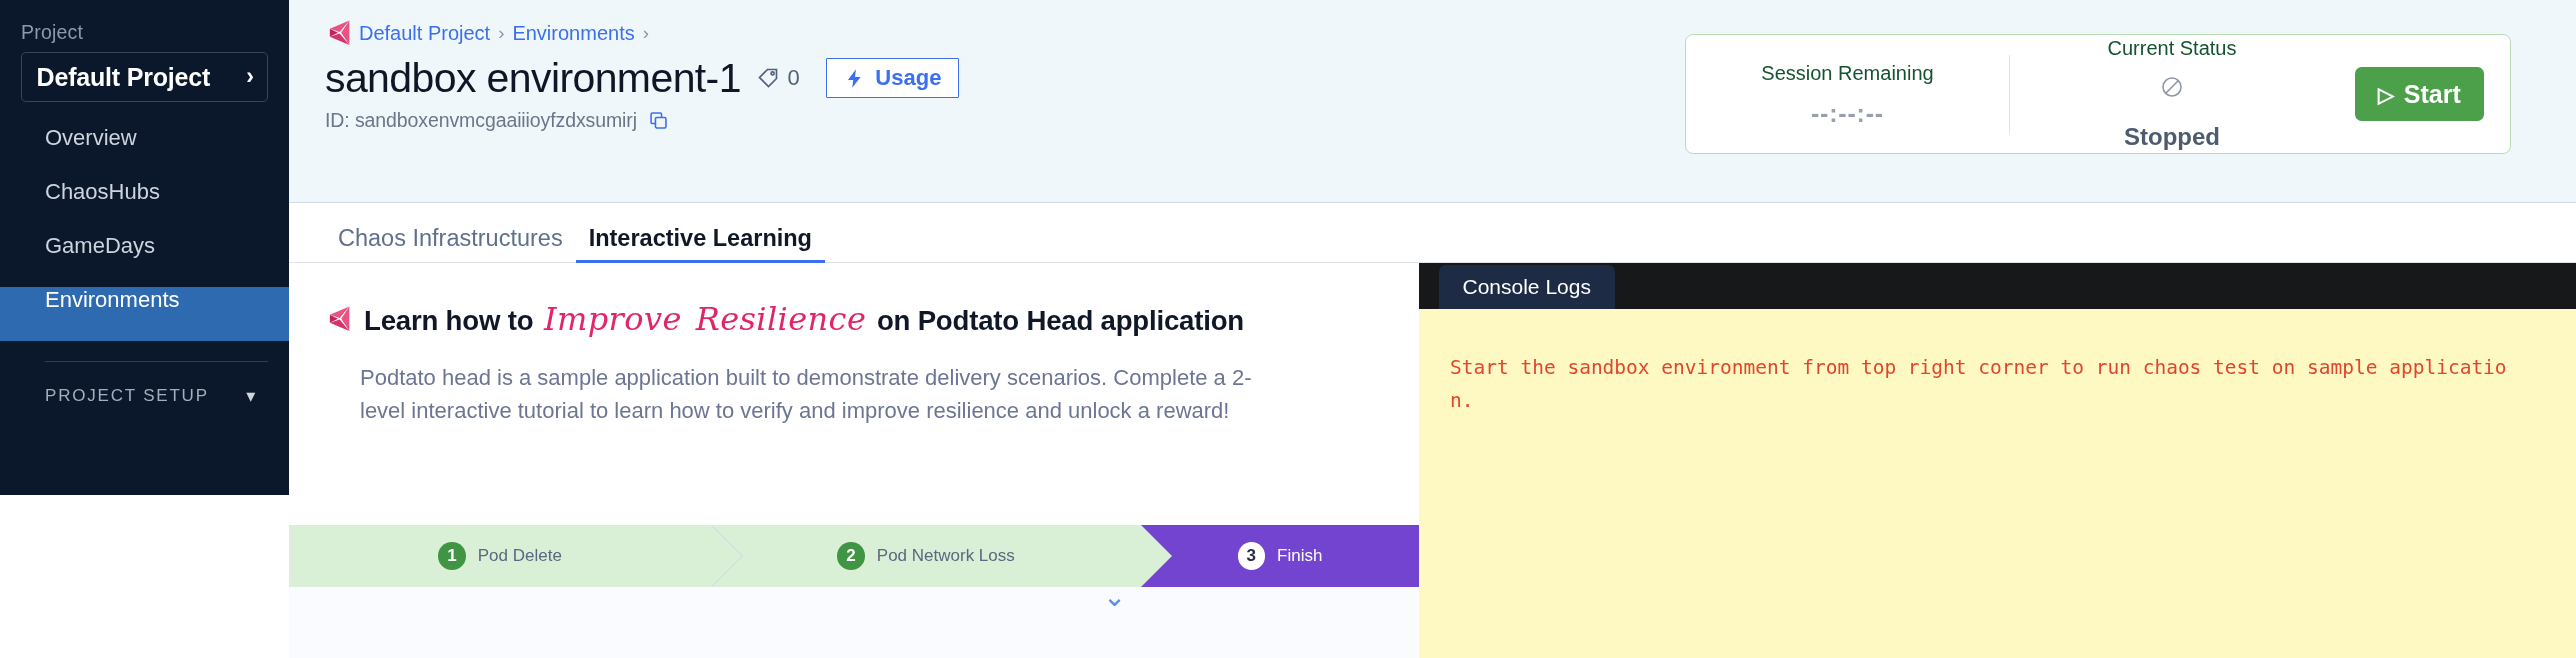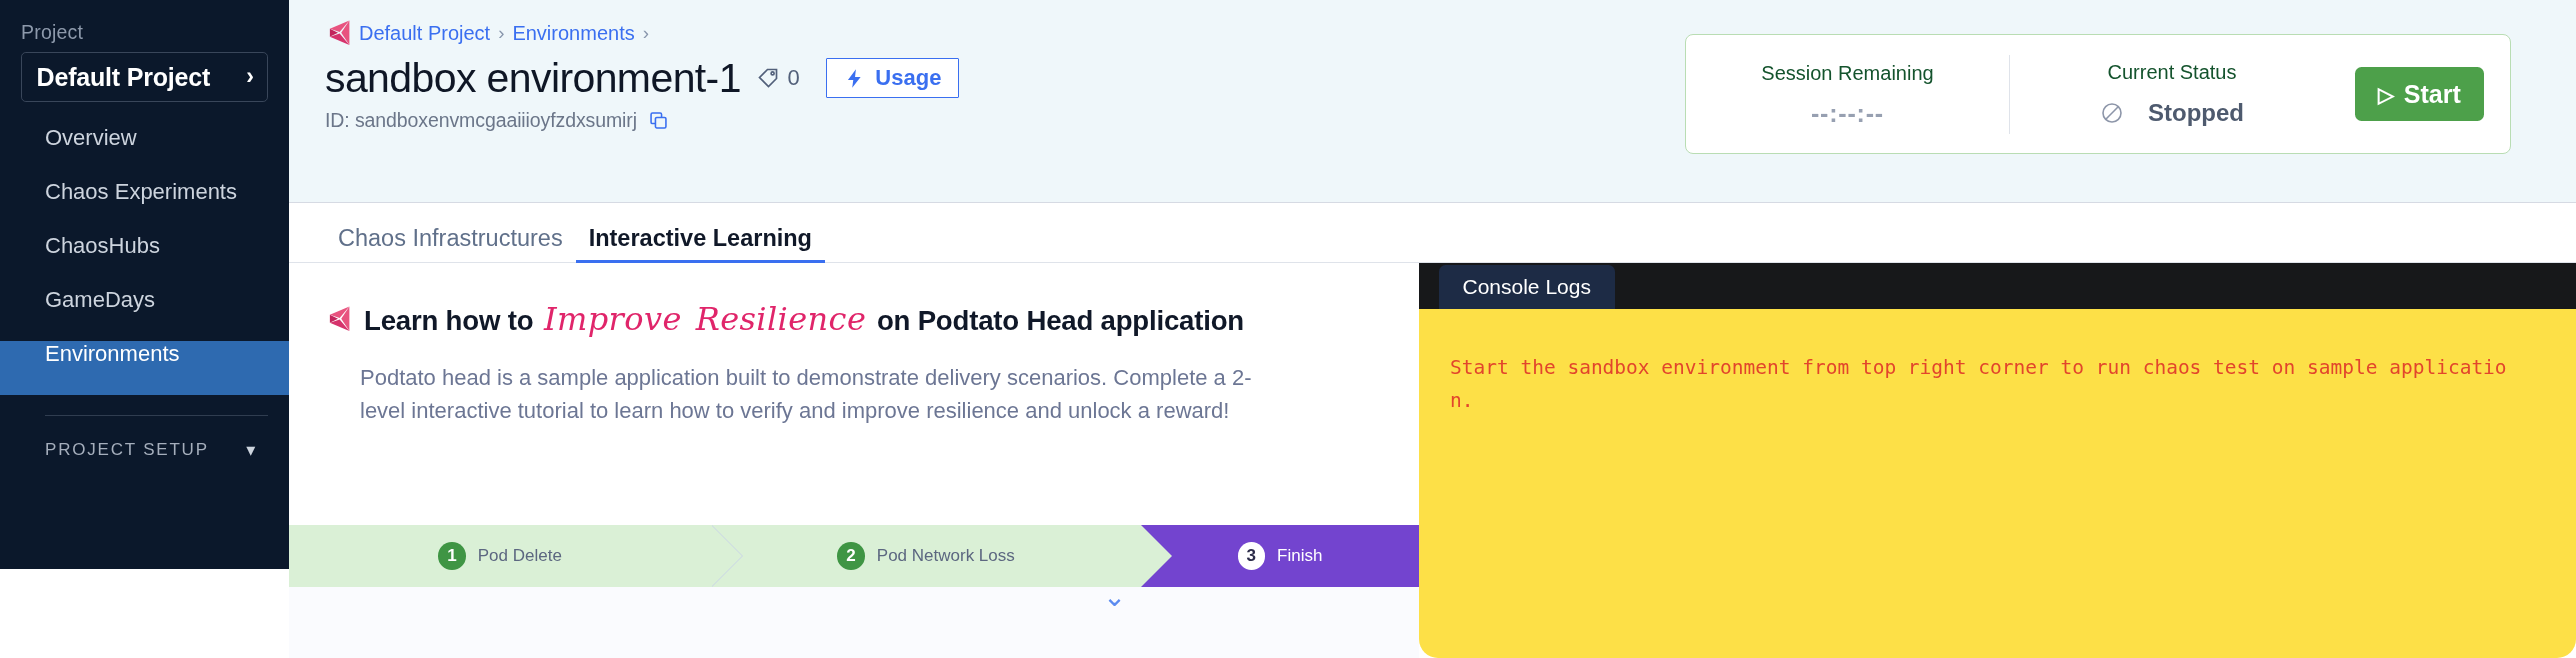--- a/index.html
+++ b/index.html
@@ -6,21 +6,21 @@
   html, body {
     width: 2576px; height: 659px;
     overflow: hidden;
     background: #ffffff;
     font-family: "Liberation Sans", sans-serif;
   }
   .app { position: relative; width: 2576px; height: 659px; display: flex; }
 
   
   .sidebar {
-    width: 289px; height: 569px;
+    width: 289px; height: 495px;
     background: #0b182b;
     flex: 0 0 289px;
     padding-top: 21px;
     position: relative;
   }
   .sb-label {
     color: #8d99ab;
     font-size: 19.5px;
     padding: 0 21px 8px 21px;
     letter-spacing: 0.2px;
@@ -120,21 +120,21 @@
     width: 324px; height: 100%;
     display: flex; flex-direction: column; align-items: center; justify-content: center;
     gap: 14.6px;
   }
   .stat-col.first { border-right: 0.8px solid #dfe3ea; height: 79px; margin-top: 1.6px; }
   .stat-lbl { font-size: 20px; color: #14532d; }
   .stat-time {
     font-size: 25px; color: #97a0b1; font-weight: 700; letter-spacing: 0.8px;
     font-family: "Liberation Sans", sans-serif;
   }
-  .stat-status { display: flex; align-items: center; gap: 24px; }
+  .stat-status { display: flex; align-items: center; gap: 24px; flex-direction: column; }
   .stat-status-txt { font-size: 24px; font-weight: 700; color: #4e5a6e; }
   .start-btn {
     margin-left: 21px;
     display: flex; align-items: center; gap: 9.7px;
     height: 54px; padding: 0 23px;
     background: #4da04a; border: none; border-radius: 6.5px;
     color: #ffffff; font-size: 25px; font-weight: 700;
     cursor: pointer;
     font-family: "Liberation Sans", sans-serif;
   }
@@ -237,21 +237,21 @@
     position: absolute; left: 814px; bottom: 47px;
     color: #5b8bf0; font-size: 27.6px; line-height: 1; z-index: 5;
   }
   .lrn-foot {
     position: absolute; left: 0; bottom: 0; width: 1130px; height: 71px;
     background: #fafbfe;
   }
 
   
   .console {
-    flex: 1 1 auto; background: #fde047; position: relative; border-radius: 19px;
+    flex: 1 1 auto; background: #fef9c3; position: relative;
   }
   .console-bar { height: 46px; background: #17181a; position: relative; }
   .console-tab {
     position: absolute; left: 19.5px; top: 2.4px;
     height: 44px; padding: 0 24px;
     background: #1d2b45;
     border-radius: 6.5px 6.5px 0 0;
     display: flex; align-items: center;
     cursor: pointer;
   }
@@ -275,23 +275,20 @@
     <div class="sb-label">Project</div>
 
     <div class="sb-project">
       <span class="sb-project-name">Default Project</span>
       <span class="chev-right">›</span>
     </div>
 
     <nav class="sb-nav">
       <div class="sb-item">
         <span>Overview</span>
-      </div>
-      <div class="sb-item">
-        <span>Chaos Experiments</span>
       </div>
       <div class="sb-item">
         <span>ChaosHubs</span>
       </div>
       <div class="sb-item">
         <span>GameDays</span>
       </div>
       <div class="sb-item active">
         <span>Environments</span>
       </div>

